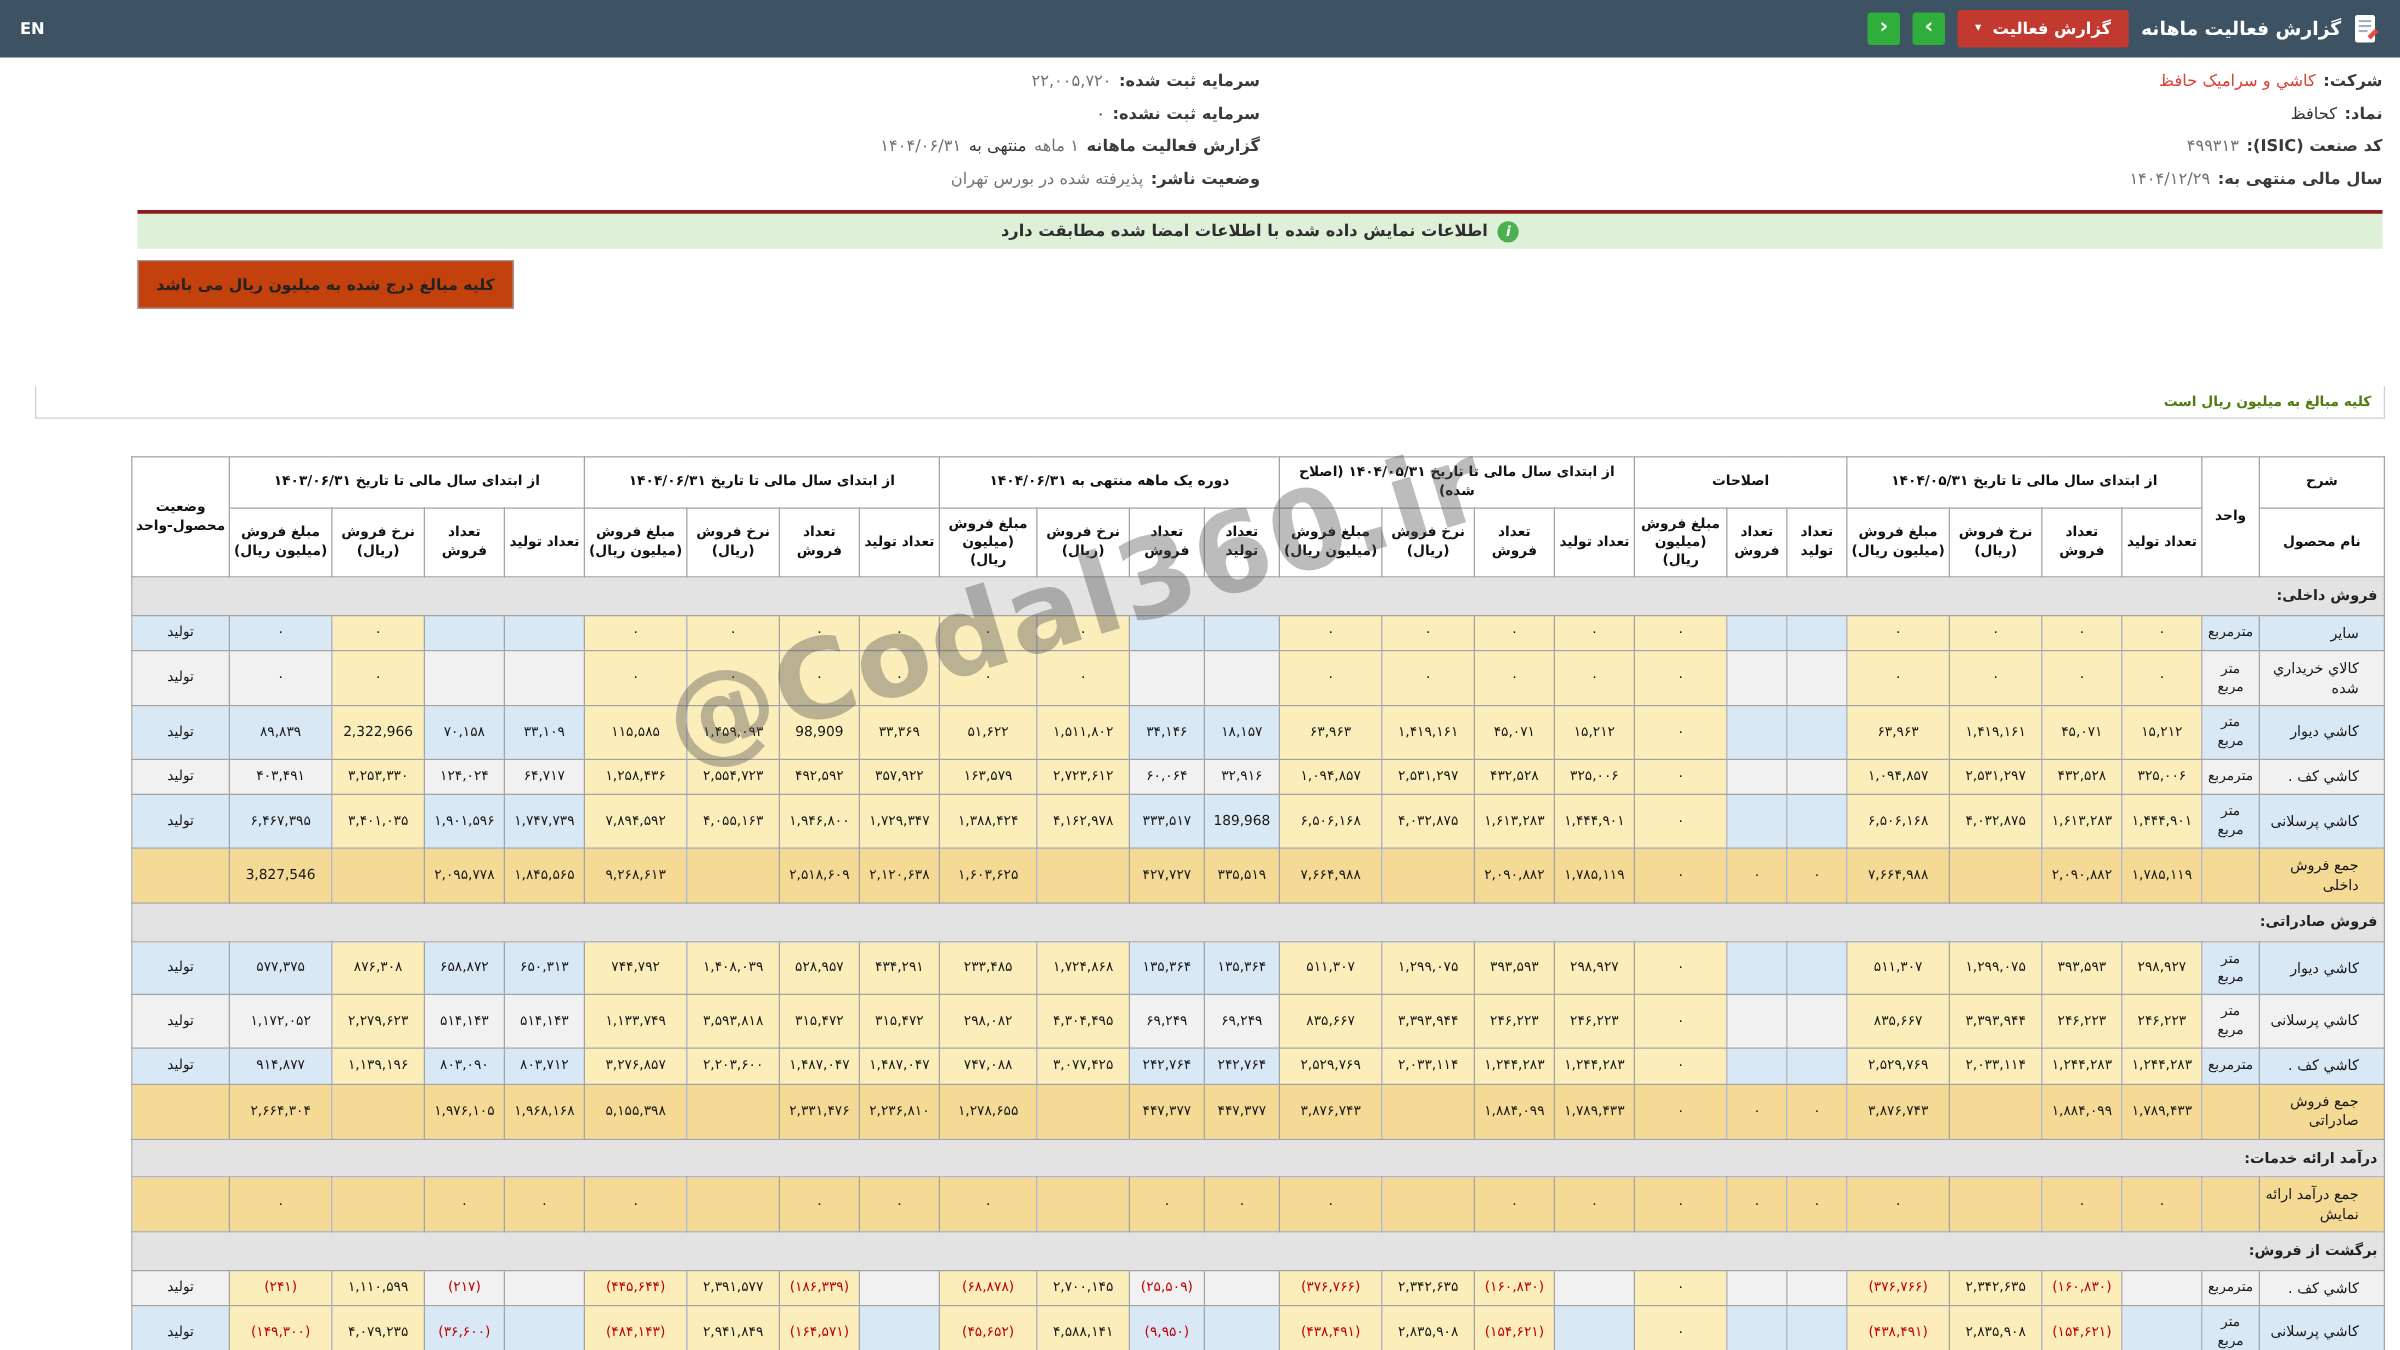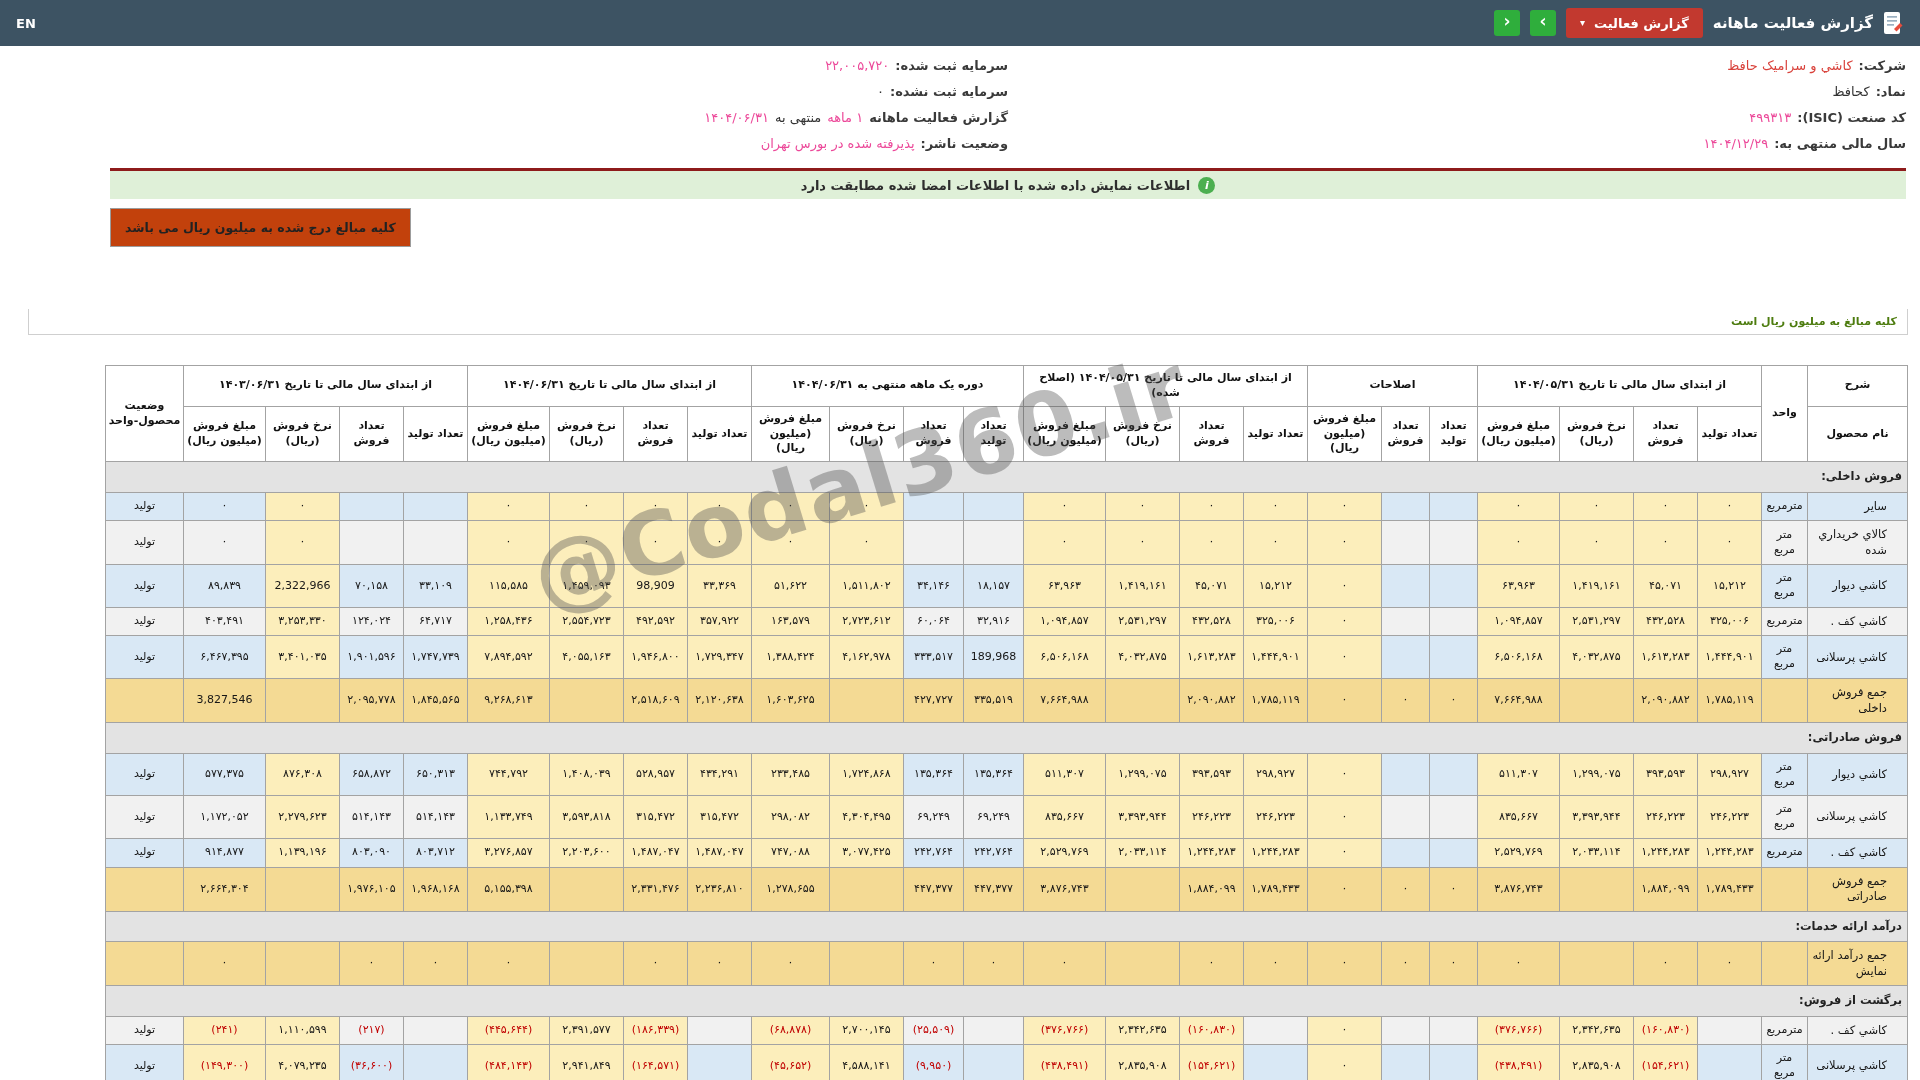--- a/index.html
+++ b/index.html
@@ -20,21 +20,21 @@
     font-size:17px;font-weight:bold;line-height:1;cursor:pointer;display:flex;
     align-items:center;justify-content:center;font-family:inherit;padding-bottom:3px}
   .lang{color:#fff;font-size:13px;cursor:pointer;font-weight:bold}
 
   
   .info{margin:12px 14px 0 110px;display:flex}
   .info-col{flex:1;display:flex;flex-direction:column}
   .info-row{display:flex;align-items:baseline;gap:6px;height:26px;font-size:13px;white-space:nowrap}
   .info-label{font-weight:bold;color:#3a3a3a}
   .info-val{unicode-bidi:plaintext}
-  .info-val.red{color:#ec4899}
+  .info-val.red{color:#737373}
   .info-val.link{color:#d9413a;cursor:pointer}
   .info-val.dark{color:#333}
 
   .signed{margin:6px 14px 0 110px;background:#dff0d8;border-top:3px solid #8e1b1b;height:31px;
     display:flex;align-items:center;justify-content:center;gap:8px;font-size:13px;color:#2e2e2e;font-weight:bold}
   .info-icon{width:17px;height:17px;border-radius:50%;background:#4caf50;color:#fff;font-size:11px;
     font-weight:bold;display:flex;align-items:center;justify-content:center;font-style:italic;flex:0 0 auto}
 
   .note-wrap{margin:9px 14px 0 110px;text-align:left}
   .note-box{display:inline-block;border:1px solid #9c9c9c;padding:11px 14px;font-size:12.5px;

